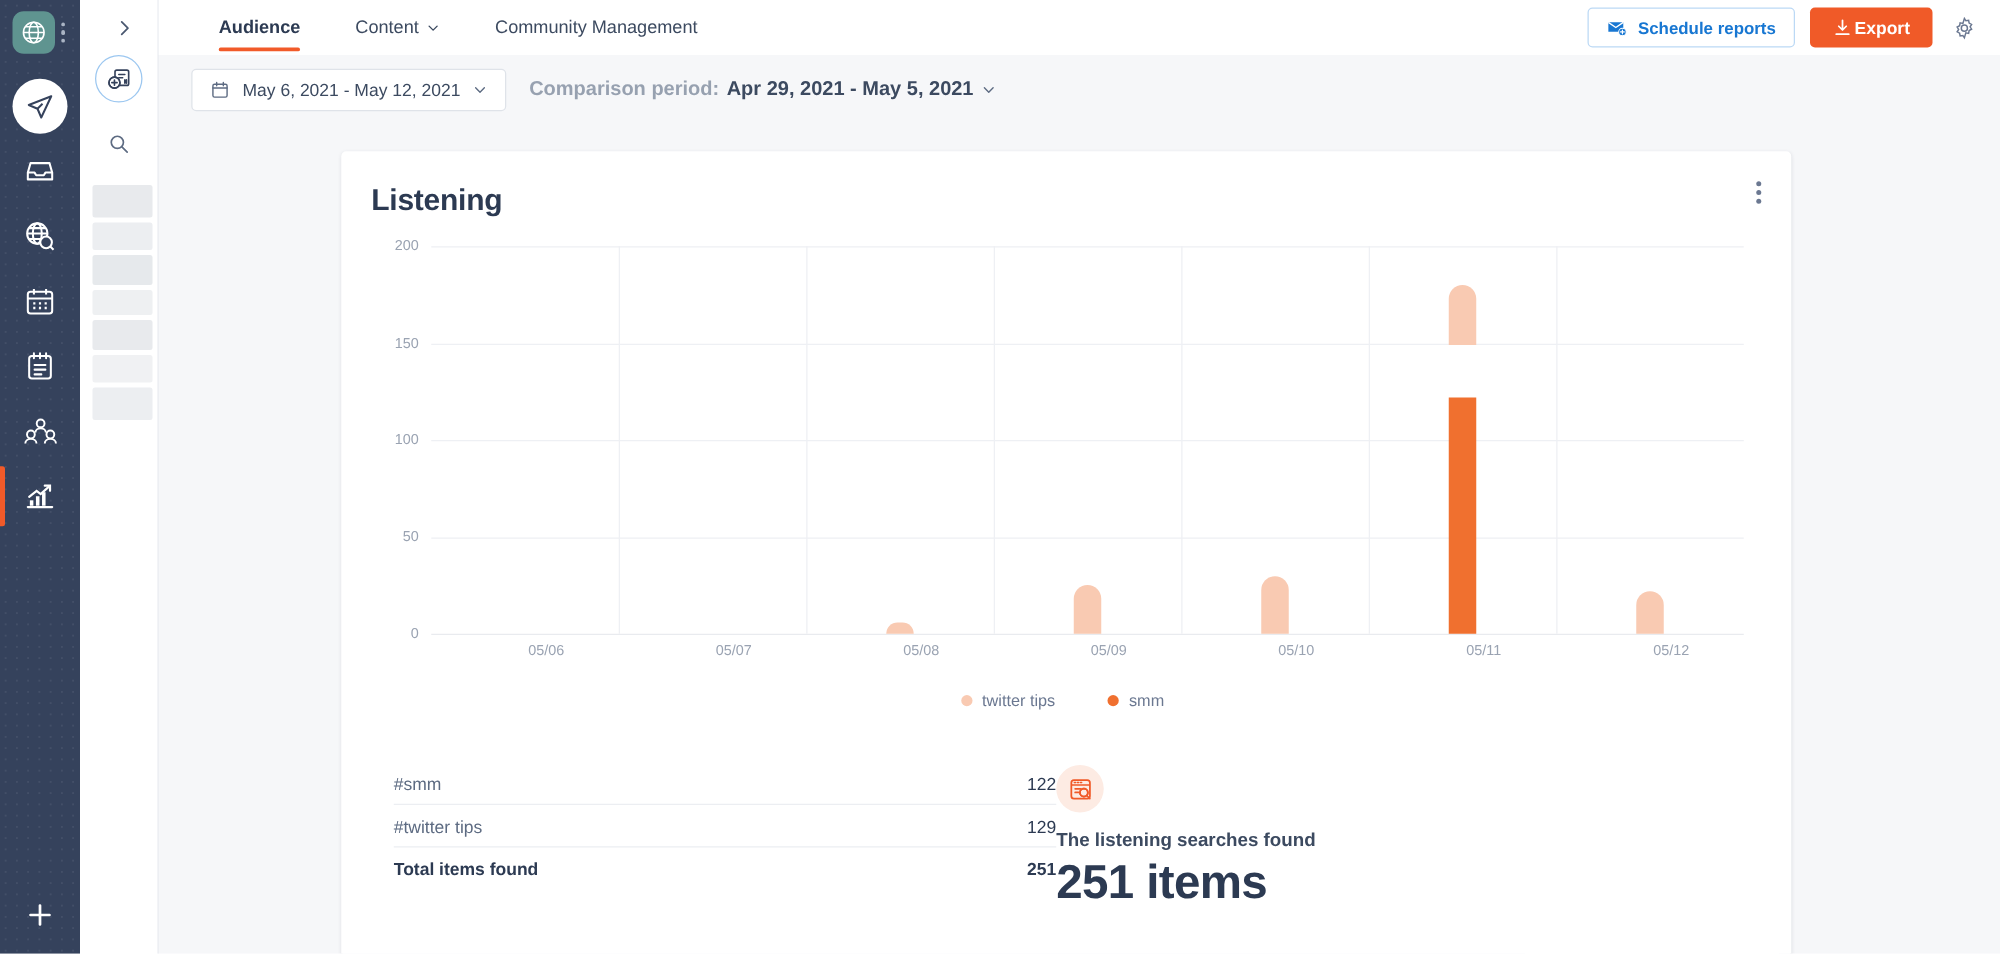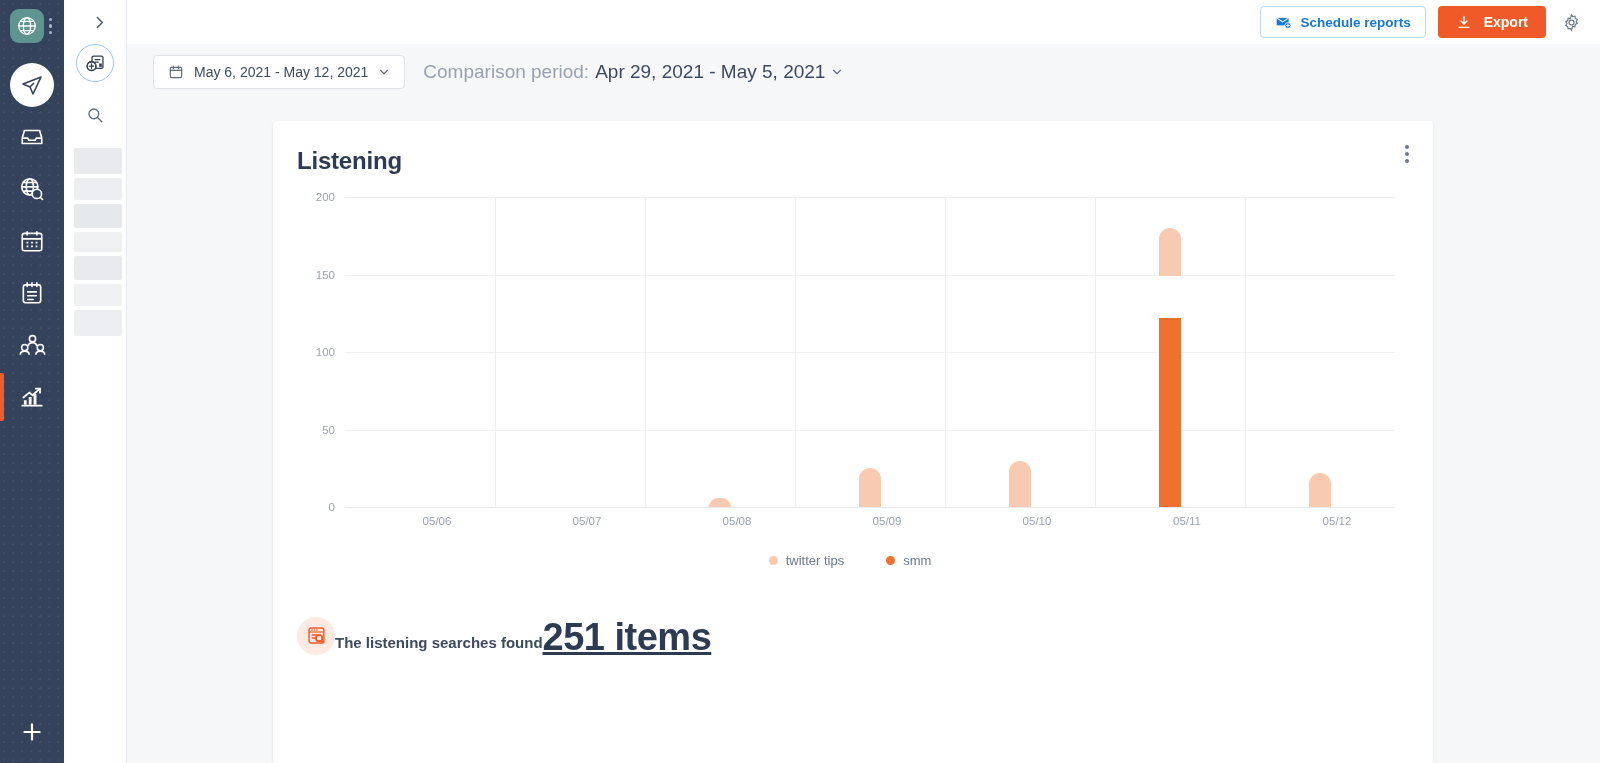--- a/index.html
+++ b/index.html
@@ -89,38 +89,38 @@
     content: ""; position: absolute; left: 22px; right: 22px; bottom: 3px;
     height: 3.5px; background: #f15a29; border-radius: 2px;
   }
   .topbar-right { margin-left: auto; display: flex; align-items: center; gap: 12px; }
   .btn-schedule {
     display: flex; align-items: center; gap: 8px; height: 32px; padding: 0 14px;
     border: 1px solid #bcd9f5; border-radius: 4px; background: #fff;
     color: #1877d2; font-size: 13.5px; font-weight: 700; cursor: pointer;
   }
   .btn-export {
-    display: flex; align-items: center; gap: 12px; height: 32px; padding: 0 18px;
+    display: flex; align-items: center; gap: 2px; height: 32px; padding: 0 18px;
     border: none; border-radius: 4px; background: #f05a28; color: #fff;
     font-size: 14px; font-weight: 700; cursor: pointer; text-align: center;
   }
   .gear-btn { width: 26px; height: 26px; display: flex; align-items: center; justify-content: center; cursor: pointer; }
 
   
   .filterbar {
     height: 55px; background: #f6f7f9; display: flex; align-items: center;
     padding: 0 0 0 26px; gap: 18px; flex: 0 0 55px;
   }
   .daterange {
     display: flex; align-items: center; gap: 10px; height: 34px; padding: 0 14px;
     background: #fff; border: 1px solid #dfe3e9; border-radius: 4px;
     font-size: 14px; color: #3c4a60; cursor: pointer;
   }
   .daterange .cal { display:flex; }
-  .compare { display: flex; align-items: center; gap: 6px; font-size: 19px; cursor: pointer; }
+  .compare { display: flex; align-items: center; gap: 6px; font-size: 16px; cursor: pointer; font-weight: bold; }
   .compare .lbl { color: #97a1b0; }
   .compare .val { color: #3c4a60; }
 
   
   .content { flex: 1 1 auto; overflow: hidden; padding: 0 0 0 0; }
 
   
   .card {
     margin: 22px 0 0 146px; width: 1160px; min-height: 700px;
     background: #ffffff; border-radius: 4px; box-shadow: 0 1px 3px rgba(40,50,70,0.10);
@@ -159,27 +159,27 @@
   .tblwrap { width: 530px; margin-left: 18px; }
   .trow {
     display: flex; align-items: center; justify-content: space-between;
     height: 34px; border-bottom: 1px solid #eceef2; font-size: 14px;
   }
   .trow .k { color: #5d6b82; }
   .trow .v { color: #2c3a52; }
   .trow.total { border-bottom: none; font-weight: 700; }
   .trow.total .k, .trow.total .v { color: #2c3a52; font-weight: 700; }
 
-  .summary { flex: 1 1 auto; display: flex; align-items: center; padding-top: 2px; }
+  .summary { flex: 1 1 auto; display: flex; flex-direction: column; padding-top: 2px; }
   .sum-icon {
     width: 38px; height: 38px; border-radius: 50%; background: #fdebe3;
     display: flex; align-items: center; justify-content: center;
   }
   .sum-label { margin-top: 14px; font-size: 15px; font-weight: 700; color: #3c4a60; }
-  .sum-value { margin-top: 4px; font-size: 38px; font-weight: 700; color: #2c3a52; letter-spacing: -0.5px; text-decoration: underline; }
+  .sum-value { margin-top: 4px; font-size: 38px; font-weight: 700; color: #2c3a52; letter-spacing: -0.5px; }
 </style>
 </head>
 <body>
 
 <div class="app">
 
   <div class="rail">
     <div class="rail-logo-row">
       <div class="rail-logo">
         <svg width="22" height="22" viewBox="0 0 24 24" fill="none" stroke="#ffffff" stroke-width="1.4">
@@ -292,20 +292,34 @@
 
   <div class="main">
 
     <div class="topbar">
       <div class="chev-collapse">
         <svg width="17" height="17" viewBox="0 0 24 24" fill="none" stroke="#4a5870" stroke-width="2" stroke-linecap="round" stroke-linejoin="round">
           <path d="M9 5l7 7-7 7"></path>
         </svg>
       </div>
 
+      <div class="tabs">
+        <div class="tab active">
+          <span>Audience</span>
+        </div>
+        <div class="tab">
+          <span>Content</span>
+          <svg width="11" height="11" viewBox="0 0 24 24" fill="none" stroke="#3c4a60" stroke-width="2.4" stroke-linecap="round" stroke-linejoin="round">
+            <path d="M5 8.5l7 7 7-7"></path>
+          </svg>
+        </div>
+        <div class="tab">
+          <span>Community Management</span>
+        </div>
+      </div>
 
       <div class="topbar-right">
         <div class="btn-schedule">
           <svg width="17" height="15" viewBox="0 0 24 22" fill="none">
             <path d="M2 4.2h17.5v11H2z" fill="#1877d2"></path>
             <path d="M2 4.2l8.75 6 8.75-6" stroke="#ffffff" stroke-width="1.6" fill="none"></path>
             <circle cx="18.5" cy="15.5" r="4.4" fill="#1877d2" stroke="#ffffff" stroke-width="1.2"></circle>
             <path d="M18.5 13.3v4.4M16.3 15.5h4.4" stroke="#ffffff" stroke-width="1.4" stroke-linecap="round"></path>
           </svg>
           <span>Schedule reports</span>
@@ -407,20 +421,34 @@
               <span class="dot" style="background: rgb(249, 202, 178);"></span>
               <span>twitter tips</span>
             </div>
             <div class="leg">
               <span class="dot" style="background: rgb(240, 112, 47);"></span>
               <span>smm</span>
             </div>
           </div>
 
         <div class="bottom">
+          <div class="tblwrap" id="tblwrap">
+              <div class="trow">
+                <span class="k">#smm</span>
+                <span class="v">122</span>
+              </div>
+              <div class="trow">
+                <span class="k">#twitter tips</span>
+                <span class="v">129</span>
+              </div>
+              <div class="trow total">
+                <span class="k">Total items found</span>
+                <span class="v">251</span>
+              </div>
+            </div>
           <div class="summary">
             <div class="sum-icon">
               <svg width="21" height="21" viewBox="0 0 24 24" fill="none" stroke="#f05a28" stroke-width="1.6">
                 <rect x="3.5" y="3.5" width="17" height="17" rx="2.4"></rect>
                 <path d="M3.5 8h17" stroke-width="1.4"></path>
                 <path d="M6.2 5.7h1.2M9 5.7h1.2M11.8 5.7h1.2" stroke-width="1.3" stroke-linecap="round"></path>
                 <path d="M7 11.5h5M7 14.8h3" stroke-linecap="round"></path>
                 <circle cx="15" cy="15" r="3.6" fill="#fdebe3"></circle>
                 <circle cx="15" cy="15" r="3.6"></circle>
                 <path d="M17.6 17.6L20.4 20.4" stroke-linecap="round"></path>

